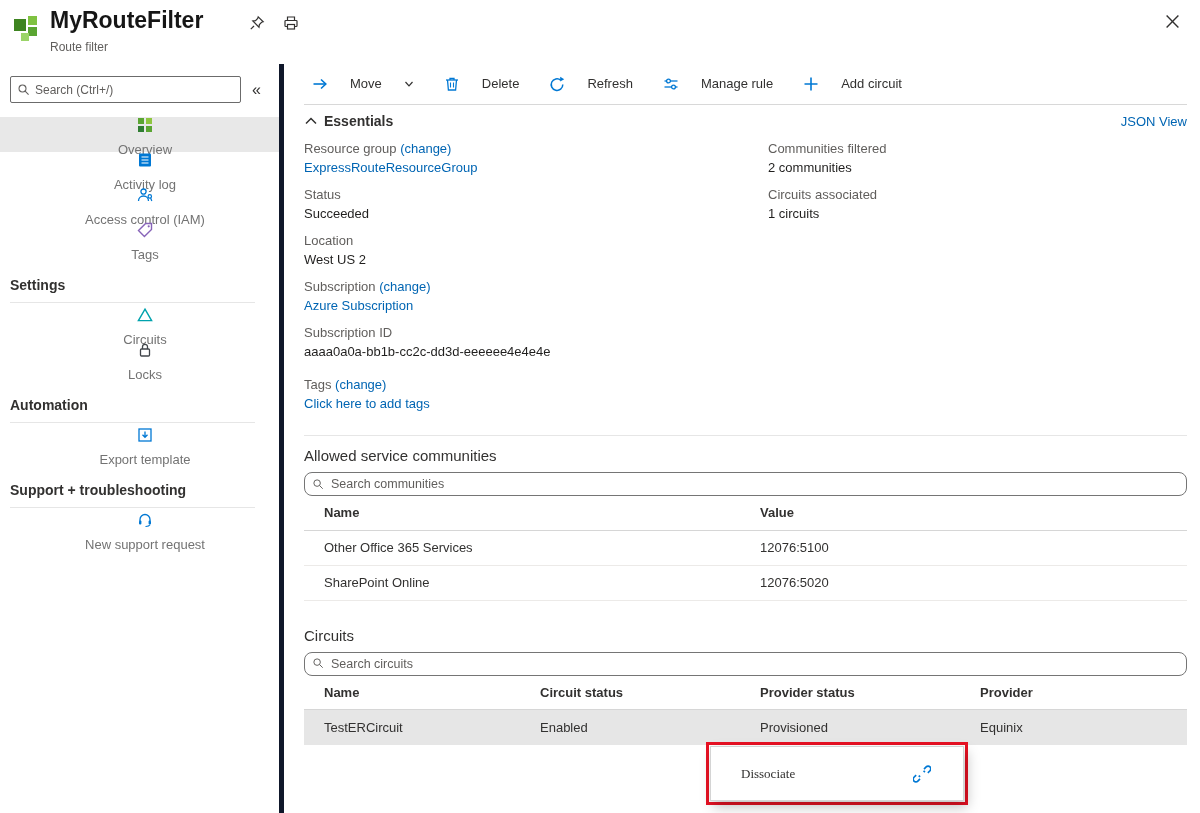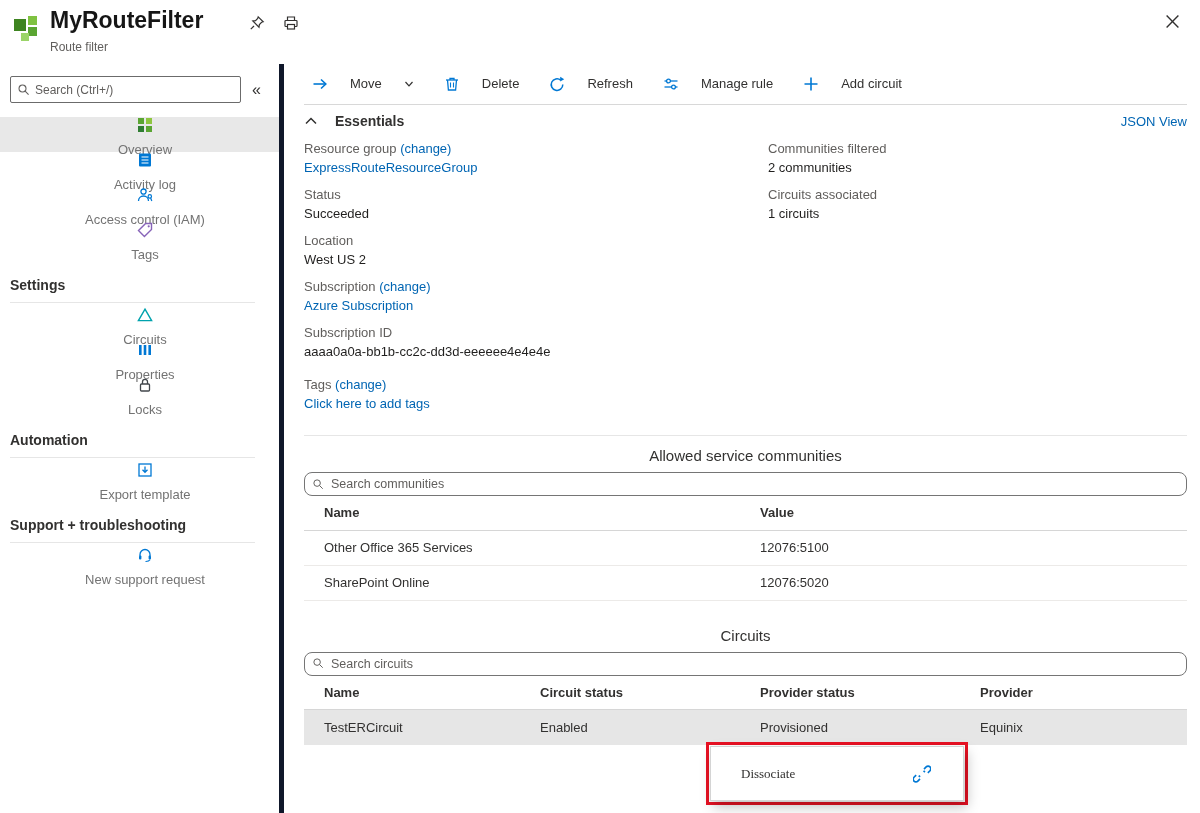--- a/index.html
+++ b/index.html
@@ -31,33 +31,33 @@
   .nav-item .nicon { width:16px; height:16px; flex:none; line-height:0; }
   .nav-section { font-size:14px; font-weight:bold; color:#323130; margin:12px 24px 4px 10px; padding:8px 0 9px 0; border-bottom:1px solid #e6e6e6; }
 
   
   .main { position:absolute; left:284px; top:64px; right:0; bottom:0; padding:0 13px 0 20px; background:#fff; }
   .toolbar { display:flex; align-items:center; height:41px; padding-left:8px; gap:30px; border-bottom:1px solid #d8d8d8; }
   .tb-btn { display:flex; align-items:center; gap:22px; background:none; border:none; font-size:13px; color:#323130; cursor:pointer; font-family:inherit; padding:0; line-height:0; }
   .tb-btn span.lbl { line-height:16px; }
 
   .ess-header { display:flex; align-items:center; justify-content:space-between; padding:8px 0 2px 0; }
-  .ess-toggle { display:flex; align-items:center; gap:17px; background:none; border:none; font-size:14px; font-weight:bold; color:#323130; cursor:pointer; padding:0; font-family:inherit; }
+  .ess-toggle { display:flex; align-items:center; gap:6px; background:none; border:none; font-size:14px; font-weight:bold; color:#323130; cursor:pointer; padding:0; font-family:inherit; }
   .json-view { font-size:13px; color:#0065b3; cursor:pointer; text-decoration:none; }
   .ess-grid { display:flex; margin-top:8px; }
   .ess-col.left { width:464px; flex:none; }
   .ess-col.right { flex:1; }
   .ess-field { margin-bottom:8px; }
   .ess-field.gap-before { margin-top:14px; }
   .ess-label { font-size:13px; color:#605e5c; line-height:19px; }
   .ess-value { font-size:13px; color:#201f1e; line-height:19px; display:block; }
   .link { color:#0065b3; text-decoration:none; cursor:pointer; }
   .ess-divider { border-bottom:1px solid #e6e6e6; margin-top:14px; }
 
-  .section-title { font-size:15px; color:#323130; margin-top:9px; line-height:22px;text-align:center; }
+  .section-title { font-size:15px; color:#323130; margin-top:9px; line-height:22px; }
   .table-search { display:flex; align-items:center; height:24px; border:1px solid #757575; border-radius:8px; margin-top:5px; background:#fff; }
   .table-search svg { margin-left:7px; flex:none; }
   .table-search input { border:none; outline:none; flex:1; min-width:0; font-size:12.5px; padding:0 6px; color:#323130; font-family:inherit; background:transparent; }
   .table-search input::placeholder { color:#605e5c; opacity:1; }
 
   table { width:100%; border-collapse:collapse; table-layout:fixed; }
   th { font-size:13px; font-weight:bold; text-align:left; color:#323130; height:34px; padding:0 0 0 20px; border-bottom:1px solid #d6d6d6; vertical-align:middle; }
   td { font-size:13px; color:#323130; height:35px; padding:0 0 0 20px; border-bottom:1px solid #eceae8; vertical-align:middle; overflow:hidden; white-space:nowrap; }
   .row-selected td { background:#e6e6e6; border-bottom-color:#e6e6e6; }
   .circuits-block { margin-top:24px; }
@@ -162,30 +162,20 @@
         <span class="nicon">
           <svg viewBox="0 0 16 16" width="16" height="16">
             <path d="M8 2.2 L14.6 13.6 H1.4 Z" fill="none" stroke="#00a2ad" stroke-width="1.4"></path>
           </svg>
         </span>
         <span>Circuits</span>
       </li>
       <li class="nav-item">
         <span class="nicon">
           <svg viewBox="0 0 16 16" width="16" height="16">
-            <rect x="2" y="3" width="2.6" height="10" fill="#0078d4"></rect>
-            <rect x="6.7" y="3" width="2.6" height="10" fill="#0078d4"></rect>
-            <rect x="11.4" y="3" width="2.6" height="10" fill="#0078d4"></rect>
-          </svg>
-        </span>
-        <span>Properties</span>
-      </li>
-      <li class="nav-item">
-        <span class="nicon">
-          <svg viewBox="0 0 16 16" width="16" height="16">
             <rect x="3.5" y="7" width="9" height="7" rx="1" fill="none" stroke="#41464b" stroke-width="1.3"></rect>
             <path d="M5.5 7 V4.8 a2.5 2.5 0 0 1 5 0 V7" fill="none" stroke="#41464b" stroke-width="1.3"></path>
           </svg>
         </span>
         <span>Locks</span>
       </li>
 
       <li class="nav-section">Automation</li>
       <li class="nav-item">
         <span class="nicon">

